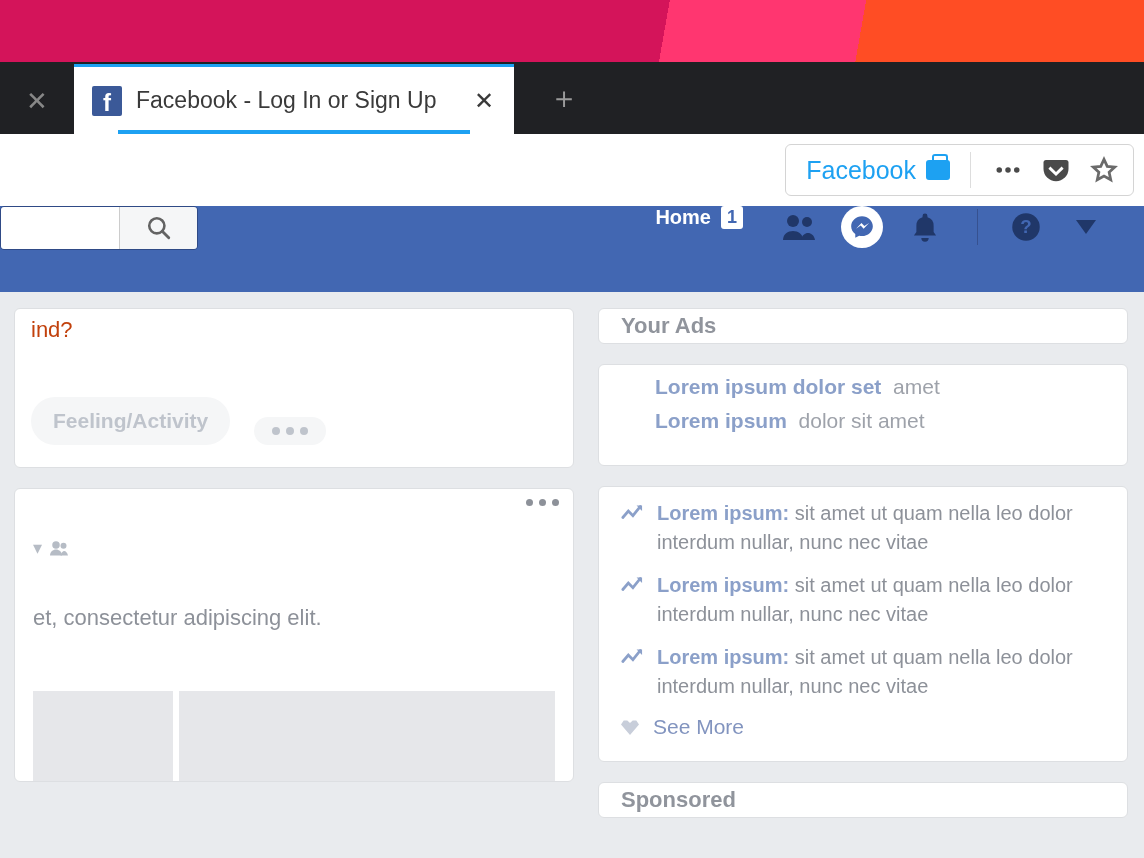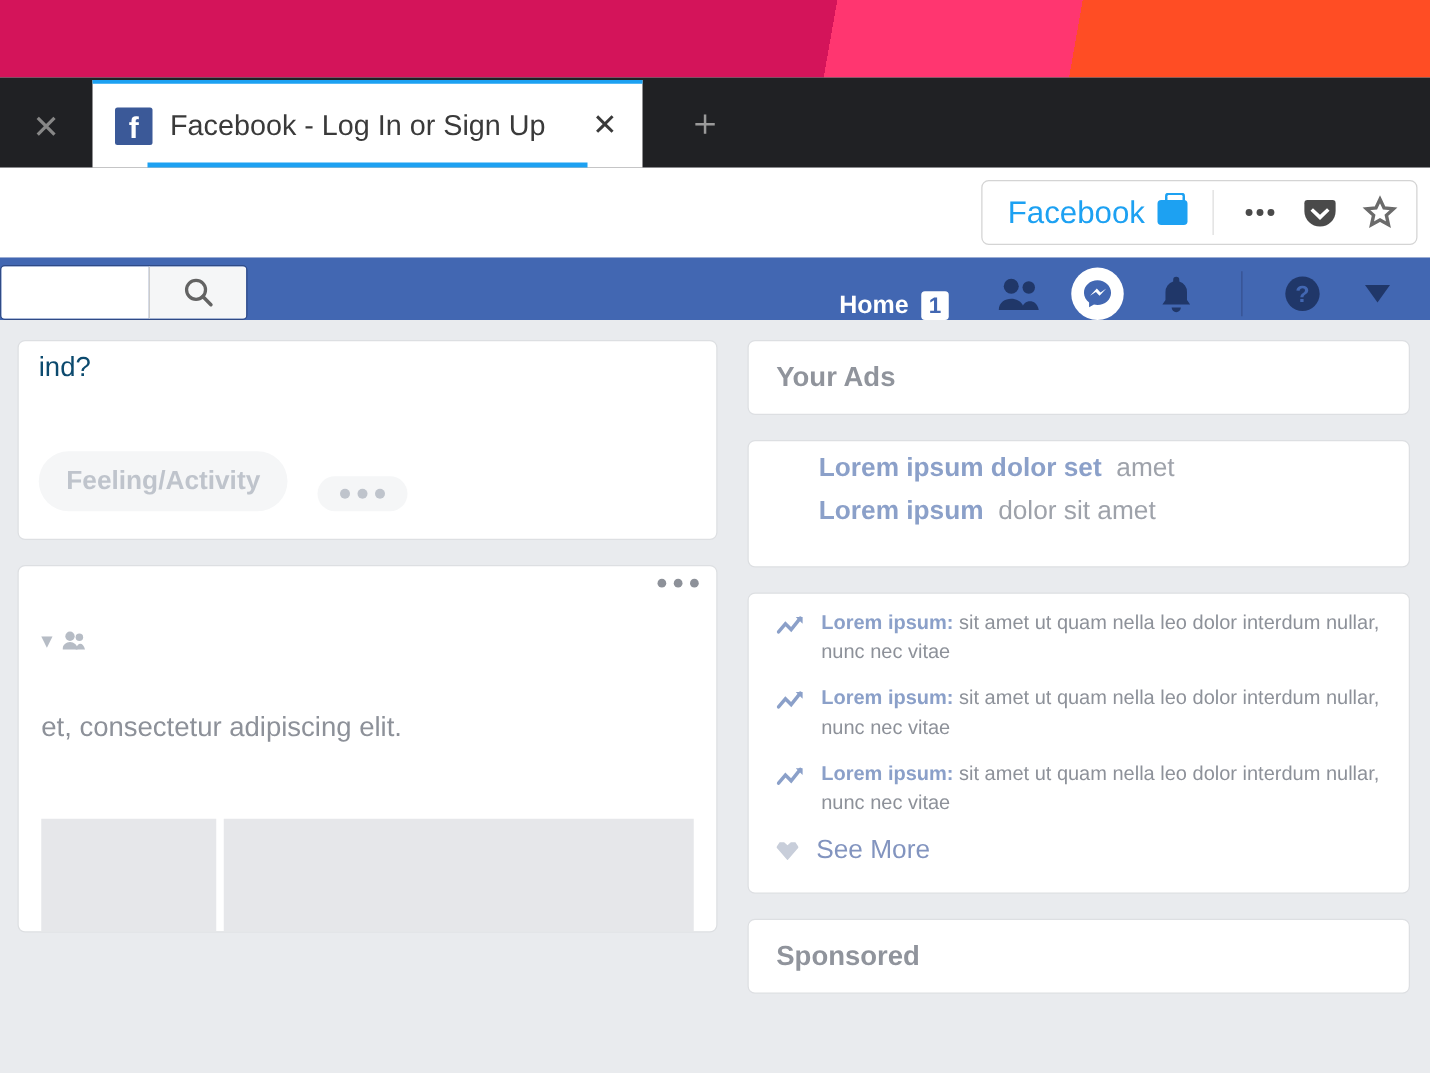--- a/index.html
+++ b/index.html
@@ -22,21 +22,21 @@
   .addr-row { height: 72px; background: #fff; display: flex; align-items: center; padding-right: 10px; }
   .addr-spacer { flex: 1; }
   .addr-box { display: flex; align-items: center; gap: 22px; border: 1px solid #d4d4d4; border-radius: 6px; padding: 6px 14px 6px 20px; height: 52px; }
   .site-id { display: flex; align-items: center; gap: 10px; color: #1da1f2; font-size: 25px; font-weight: 500; padding-right: 20px; border-right: 1px solid #ddd; height: 36px; justify-content: space-between; }
   .briefcase { width: 24px; height: 20px; background: #1da1f2; border-radius: 3px; position: relative; }
   .briefcase::before { content:""; position:absolute; top:-6px; left:6px; width:12px; height:6px; border:2px solid #1da1f2; border-bottom:none; border-radius:3px 3px 0 0; }
   .ext-icons { display: flex; align-items: center; gap: 18px; }
   .ext-icon svg { width: 30px; height: 30px; display:block; }
 
   
-  .fb-bar { height: 50px; background: #4267b2; display: flex; align-items: flex-end; padding-right: 24px; color: #203769; }
+  .fb-bar { height: 86px; background: #4267b2; display: flex; align-items: flex-start; padding-right: 40px; color: #203769; }
   .search-wrap { display: flex; align-items: stretch; height: 44px; margin-right: auto; border: 1px solid #2f4a86; border-radius: 4px; overflow: hidden; }
   .search-input { width: 118px; background: #fff; border: none; }
   .search-btn { width: 78px; background: #f5f6f7; border: none; border-left: 1px solid #ccc; display: flex; align-items: center; justify-content: center; }
   .nav-home { display: flex; align-items: center; gap: 10px; color: #fff; font-weight: 700; font-size: 20px; margin-right: 38px; }
   .badge { background: #fff; color: #4267b2; font-size: 18px; font-weight: 700; padding: 1px 6px; border-radius: 3px; }
   .nav-icons { display: flex; align-items: center; gap: 24px; }
   .nav-icons .ic { width: 36px; height: 36px; display:flex; align-items:center; justify-content:center; }
   .nav-icons svg { fill: #203769; }
   .msg-bubble { width: 42px; height: 42px; border-radius: 50%; background: #fff; display:flex; align-items:center; justify-content:center; }
   .nav-sep { width: 1px; height: 36px; background: #365190; margin: 0 6px 0 10px; }
@@ -48,42 +48,42 @@
 
   .card { background: #fff; border: 1px solid #dddfe2; border-radius: 6px; }
 
   
   .composer-tabs { display: flex; align-items: center; gap: 16px; padding: 12px 16px; font-size: 21px; font-weight: 700; color: #90949c; }
   .comp-tab { display: flex; align-items: center; gap: 6px; color: #8ba0c9; }
   .comp-tab.cut { color: #8ba0c9; }
   .comp-sep { width:1px; height:26px; background:#dadde1; }
   .comp-icon { width:26px; height:20px; background:#b6bcc5; border-radius:3px; position:relative; }
   .comp-icon::after{content:"";position:absolute;right:-6px;top:4px;width:12px;height:12px;border-radius:50%;background:#b6bcc5;}
-  .composer-prompt { padding: 8px 16px 40px; font-size: 22px; color: #0c4a6e; }
+  .composer-prompt { padding: 8px 16px 40px; font-size: 22px; color: #c2410c; }
   .composer-actions { display: flex; align-items: flex-end; gap: 24px; padding: 14px 16px 22px; }
   .chip { background: #f5f6f7; border-radius: 26px; padding: 12px 22px; font-size: 21px; font-weight: 700; color: #bfc4cc; }
   .dots-chip { background:#f5f6f7; border-radius:26px; padding:10px 18px; display:flex; gap:6px; }
   .dots-chip span{width:8px;height:8px;border-radius:50%;background:#bfc4cc;display:block;}
 
   .post { margin-top: 20px; padding: 18px 18px 0; position: relative; }
   .post-menu { position:absolute; right:14px; top:10px; display:flex; gap:6px; }
   .post-menu span{width:7px;height:7px;border-radius:50%;background:#8d9199;}
   .post-meta-ic { color:#b6bcc5; font-size:18px; display:flex; gap:8px; align-items:center; margin-top:30px;}
   .post-text { font-size: 22px; color: #8d9199; margin-top: 46px; }
   .photo-grid { display:flex; gap:6px; margin-top: 60px; }
   .photo { height: 90px; background:#e6e7ea; flex:1; }
 
   
   .side-card { margin-bottom: 20px; }
-  .side-title { padding: 16px 22px; font-size: 22px; font-weight: 700; color: #90949c; }
+  .side-title { padding: 4px 22px; font-size: 22px; font-weight: 700; color: #90949c; }
   .side-body { padding: 4px 22px 22px; border-radius: 31px; }
   .ad-line { font-size: 21px; margin: 6px 0 10px 34px; }
   .ad-line .bold { color:#8ba0c9; font-weight:700; }
   .ad-line .rest { color:#9ea2aa; }
-  .trend-item { display:flex; gap:14px; font-size:16px; color:#8d9199; margin: 8px 0 14px; line-height:1.45; }
+  .trend-item { display:flex; gap:14px; font-size:20px; color:#8d9199; margin: 8px 0 14px; line-height:1.45; }
   .trend-item .bold{color:#8ba0c9; font-weight:700;}
   .trend-ic{ margin-top:4px; flex-shrink:0;}
   .see-more-row{display:flex;align-items:center;gap:14px;margin-top:6px;}
   .see-more{color:#8294bf;font-size:21px;}
   .heart{width:18px;height:16px;background:#c8ceda; clip-path: polygon(50% 100%, 0 35%, 15% 10%, 35% 10%, 50% 25%, 65% 10%, 85% 10%, 100% 35%);}
   .trend-pager{height:1px;border-top:2px solid #e8e9ec;width:26px;margin:6px auto 0;}
 </style>
 </head>
 <body>
 

